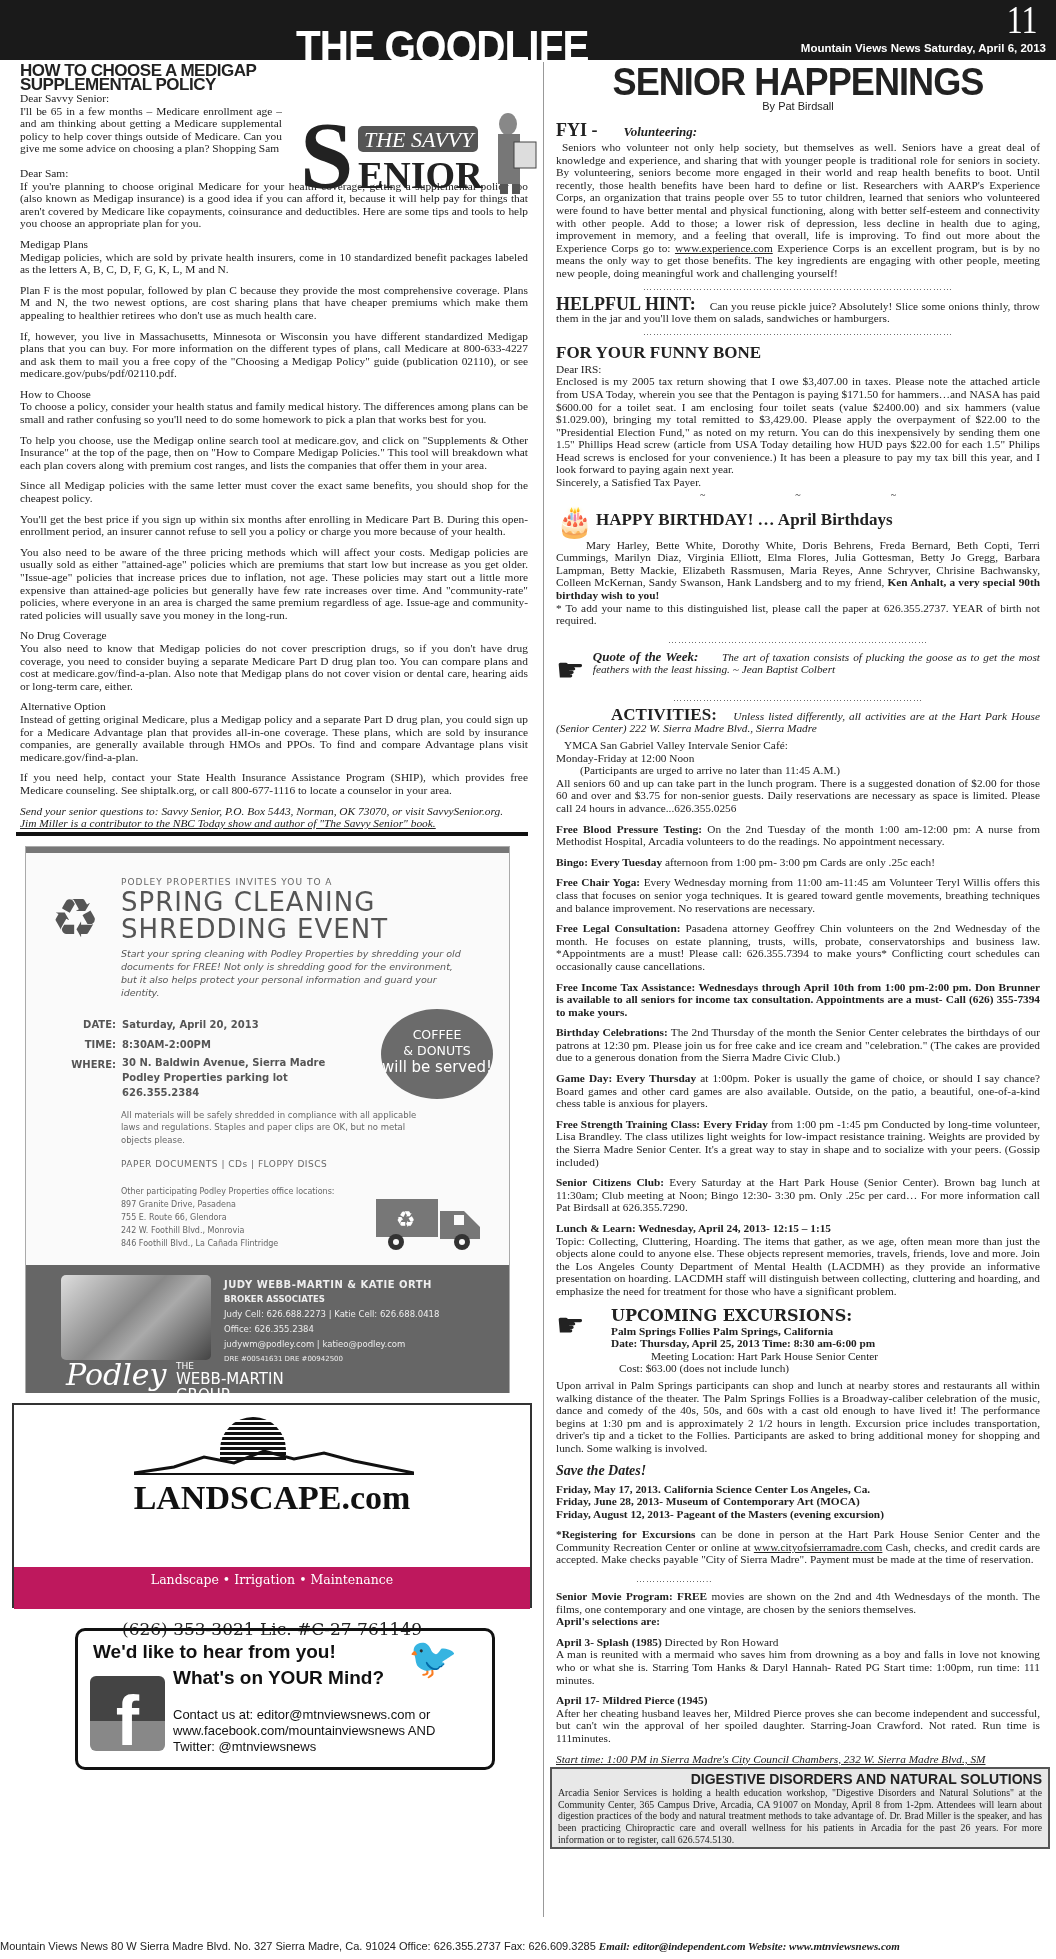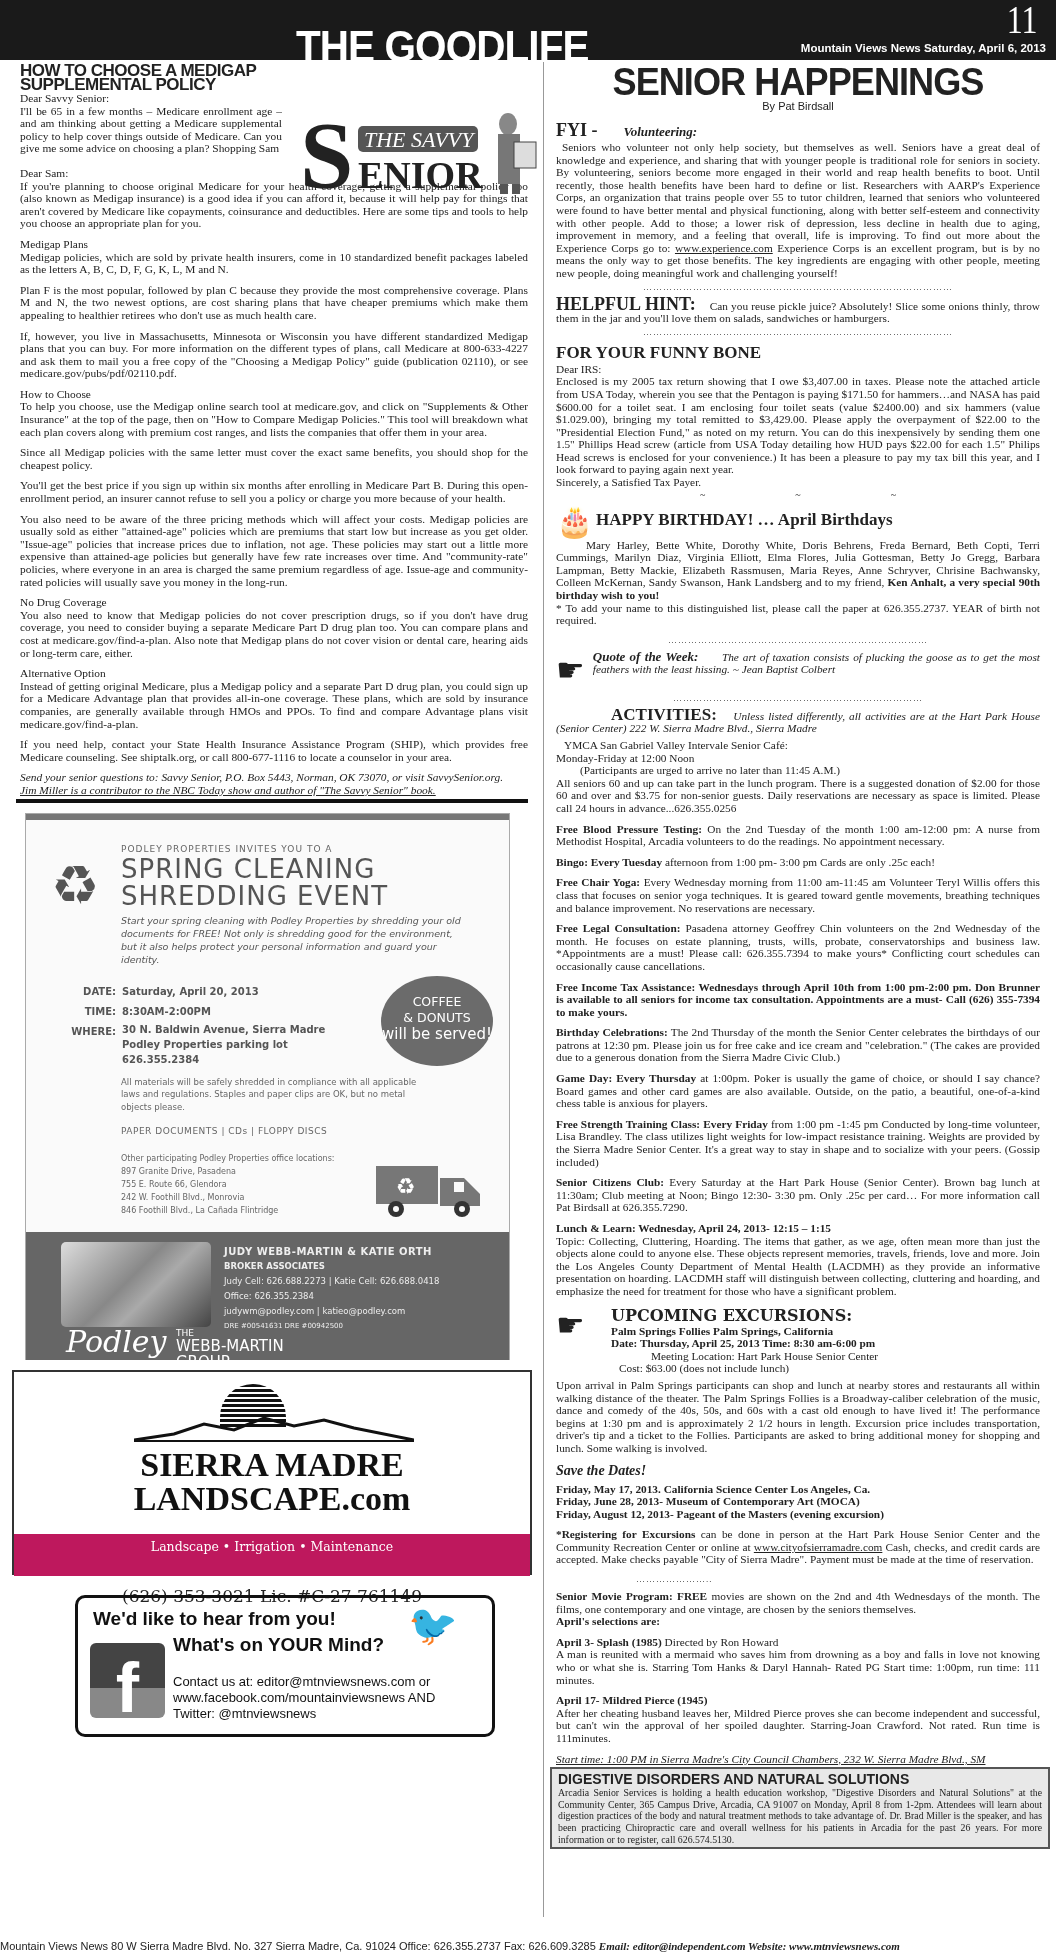--- a/index.html
+++ b/index.html
@@ -61,21 +61,21 @@
 .r p{font-size:11.3px;line-height:12.6px}
 .hd{font-weight:bold;font-size:18px}
 .dots{text-align:center;letter-spacing:1px;font-size:9px;line-height:10px;margin:2px 0 6px}
 .sec-h{font-weight:bold;font-size:17px;line-height:20px}
 .cake{display:inline-block;width:36px;font-size:30px;vertical-align:middle}
 .hand{display:inline-block;width:55px;font-size:32px;vertical-align:top}
 .quote{display:flex;margin:4px 0}
 .act-h{font-weight:bold;font-size:17px;margin-left:55px}
 .excur-h{font-family:"DejaVu Serif",serif;font-weight:bold;font-size:16px}
 .digest{border:2px solid #555;background:#e8e8e8;padding:2px 6px;margin:2px -10px 0 -6px}
-.digest-h{font-family:"Liberation Sans",sans-serif;font-size:14px;font-weight:bold;text-align:left}
+.digest-h{font-family:"Liberation Sans",sans-serif;font-size:14px;font-weight:bold;text-align:right}
 .digest p{font-size:9.8px;line-height:11.6px;margin:0}
 .under{text-decoration:underline}
 </style>
 </head>
 <body>
 
 <div class="masthead">
   <div class="mast-title">THE GOODLIFE</div>
   <div class="page-num">11</div>
   <div class="mast-date">Mountain Views News  Saturday, April 6, 2013</div>
@@ -104,20 +104,21 @@
       <p class="sub">Dear Savvy Senior:</p>
       <p style="margin-bottom:12px">I'll be 65 in a few months – Medicare enrollment age – and am thinking about getting a Medicare supplemental policy to help cover things outside of Medicare. Can you give me some advice on choosing a plan?   Shopping Sam</p>
       <p class="sub">Dear Sam:</p>
     </div>
     <p>If you're planning to choose original Medicare for your health coverage, getting a supplemental policy too (also known as Medigap insurance) is a good idea if you can afford it, because it will help pay for things that aren't covered by Medicare like copayments, coinsurance and deductibles. Here are some tips and tools to help you choose an appropriate plan for you.</p>
     <p class="sub">Medigap Plans</p>
     <p>Medigap policies, which are sold by private health insurers, come in 10 standardized benefit packages labeled as the letters A, B, C, D, F, G, K, L, M and N.</p>
     <p>Plan F is the most popular, followed by plan C because they provide the most comprehensive coverage. Plans M and N, the two newest options, are cost sharing plans that have cheaper premiums which make them appealing to healthier retirees who don't use as much health care.</p>
     <p>If, however, you live in Massachusetts, Minnesota or Wisconsin you have different standardized Medigap plans that you can buy. For more information on the different types of plans, call Medicare at 800-633-4227 and ask them to mail you a free copy of the "Choosing a Medigap Policy" guide (publication 02110), or see medicare.gov/pubs/pdf/02110.pdf.</p>
     <p class="sub">How to Choose</p>
+    <p>To choose a policy, consider your health status and family medical history. The differences among plans can be small and rather confusing so you'll need to do some homework to pick a plan that works best for you.</p>
     <p>To help you choose, use the Medigap online search tool at medicare.gov, and click on "Supplements &amp; Other Insurance" at the top of the page, then on "How to Compare Medigap Policies." This tool will breakdown what each plan covers along with premium cost ranges, and lists the companies that offer them in your area.</p>
     <p>Since all Medigap policies with the same letter must cover the exact same benefits, you should shop for the cheapest policy.</p>
     <p>You'll get the best price if you sign up within six months after enrolling in Medicare Part B. During this open-enrollment period, an insurer cannot refuse to sell you a policy or charge you more because of your health.</p>
     <p>You also need to be aware of the three pricing methods which will affect your costs. Medigap policies are usually sold as either "attained-age" policies which are premiums that start low but increase as you get older. "Issue-age" policies that increase prices due to inflation, not age. These policies may start out a little more expensive than attained-age policies but generally have few rate increases over time. And "community-rate" policies, where everyone in an area is charged the same premium regardless of age. Issue-age and community-rated policies will usually save you money in the long-run.</p>
     <p class="sub">No Drug Coverage</p>
     <p>You also need to know that Medigap policies do not cover prescription drugs, so if you don't have drug coverage, you need to consider buying a separate Medicare Part D drug plan too. You can compare plans and cost at medicare.gov/find-a-plan. Also note that Medigap plans do not cover vision or dental care, hearing aids or long-term care, either.</p>
     <p class="sub">Alternative Option</p>
     <p>Instead of getting original Medicare, plus a Medigap policy and a separate Part D drug plan, you could sign up for a Medicare Advantage plan that provides all-in-one coverage. These plans, which are sold by insurance companies, are generally available through HMOs and PPOs. To find and compare Advantage plans visit medicare.gov/find-a-plan.</p>
     <p>If you need help, contact your State Health Insurance Assistance Program (SHIP), which provides free Medicare counseling. See shiptalk.org, or call 800-677-1116 to locate a counselor in your area.</p>
     <p class="italic sub">Send your senior questions to: Savvy Senior, P.O. Box 5443, Norman, OK 73070, or visit SavvySenior.org.</p>
@@ -191,21 +192,20 @@
     </div>
   </div>
 
   <div class="ad-sierra">
     <div class="sun"></div>
     <svg class="mtn" viewBox="0 0 280 30">
       <polyline points="0,28 40,22 70,12 100,18 130,6 160,14 190,8 220,16 280,28" fill="none" stroke="#111" stroke-width="3"></polyline>
       <line x1="0" y1="29" x2="280" y2="29" stroke="#111" stroke-width="2"></line>
     </svg>
     <div class="sm-name">
-      <div>SIERRA MADRE</div>
       <div>LANDSCAPE.com</div>
     </div>
     <div class="sm-band">
       <div>Landscape • Irrigation • Maintenance</div>
     </div>
     <div class="sm-phone">(626) 353-3021     Lic. #C-27 761149</div>
   </div>
 
   <div class="ad-hear">
     <div class="hear-h1">We'd like to hear from you!</div>

